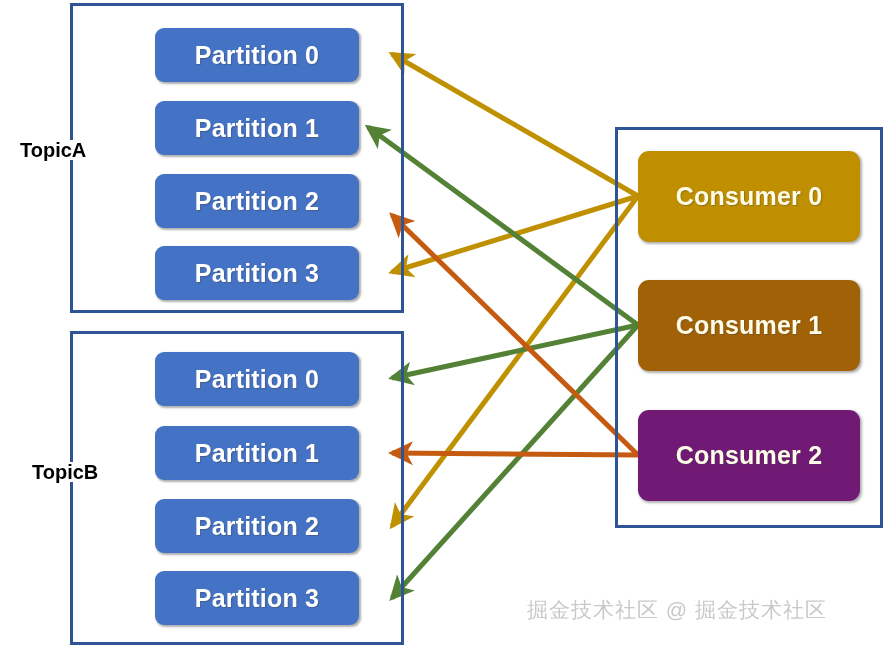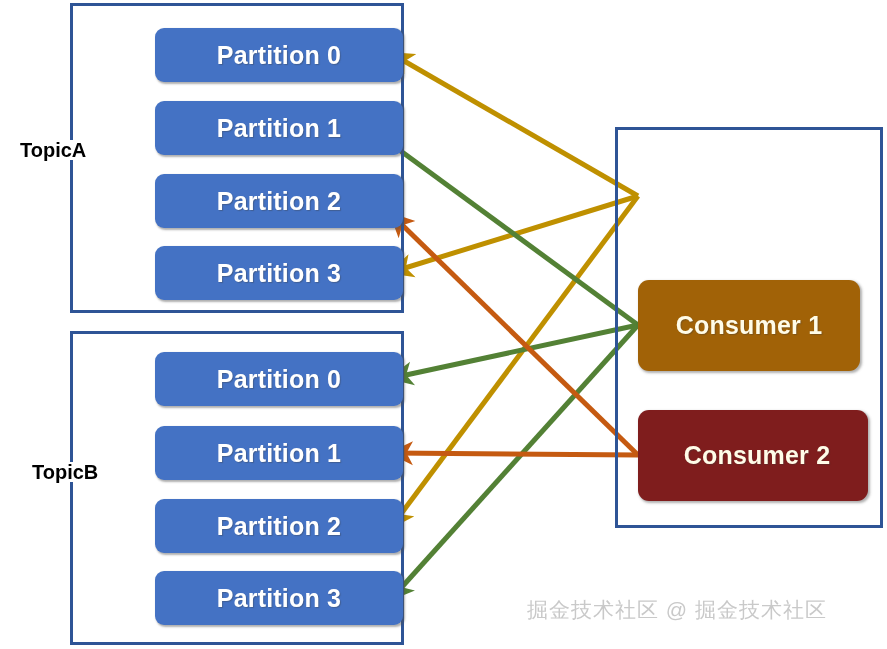--- a/index.html
+++ b/index.html
@@ -40,21 +40,21 @@
     padding: 0 4px;
     line-height: 1;
   }
   #topicA-label { left: 16px; top: 140px; }
   #topicB-label { left: 28px; top: 462px; text-align: right; }
 
   
   .partition {
     position: absolute;
     left: 155px;
-    width: 248px;
+    width: 204px;
     height: 54px;
     background: #4472C4;
     border-radius: 9px;
     box-shadow: 1.5px 1.5px 2px rgba(80,80,80,0.45);
     display: flex;
     align-items: center;
     justify-content: center;
     color: #ffffff;
     font-size: 25px;
     font-weight: 700;
@@ -161,22 +161,25 @@
   </div>
   <div class="partition" style="top:499px">
     <span>Partition 2</span>
   </div>
   <div class="partition" style="top:571px">
     <span>Partition 3</span>
   </div>
 
   <div class="group-box" id="consumer-group-box"></div>
 
+  <div class="consumer" style="top:151px; background:#BF8F00;">
+    <span>Consumer 0</span>
+  </div>
   <div class="consumer" style="top:280px; background:#a16207;">
     <span>Consumer 1</span>
   </div>
-  <div class="consumer" style="top:410px; background:#7f1d1d;padding-left:8px;">
+  <div class="consumer" style="top:410px; background:#701a75;">
     <span>Consumer 2</span>
   </div>
 
   <div id="watermark">掘金技术社区 @ 掘金技术社区</div>
 
 </div>
 
 </body></html>

